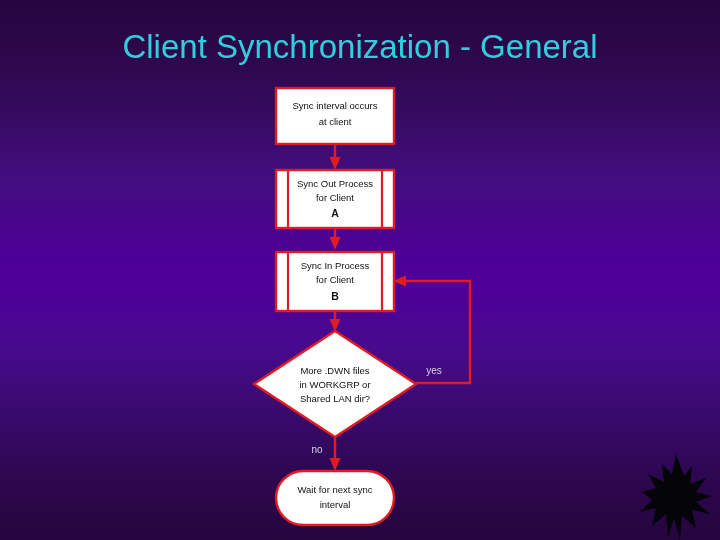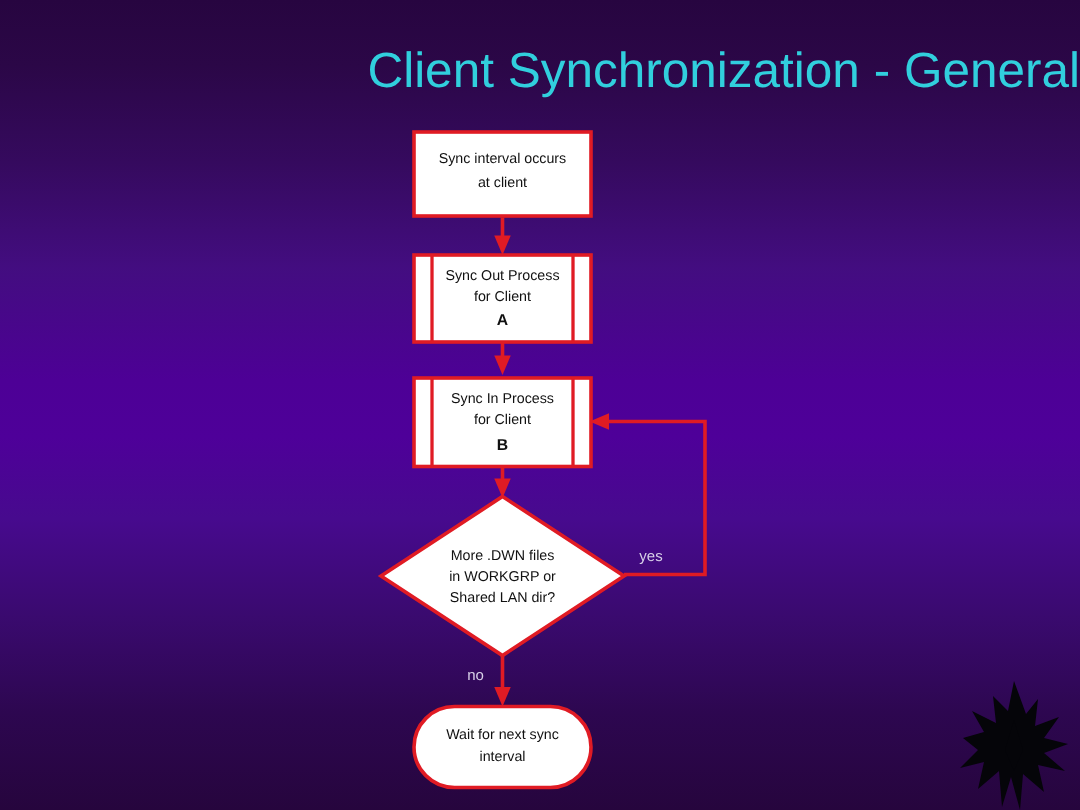--- a/index.html
+++ b/index.html
@@ -25,21 +25,21 @@
         #26053d 100%);
     font-family: "Liberation Sans", sans-serif;
   }
 
   
   #title {
     position: absolute;
     left: 0;
     top: 28px;
     width: 720px;
-    text-align: right;
+    text-align: center;
     color: #31cfdd;
     font-size: 33px;
     font-weight: normal;
     letter-spacing: 0px;
     white-space: nowrap;
   }
 
   
   #flow {
     position: absolute;

